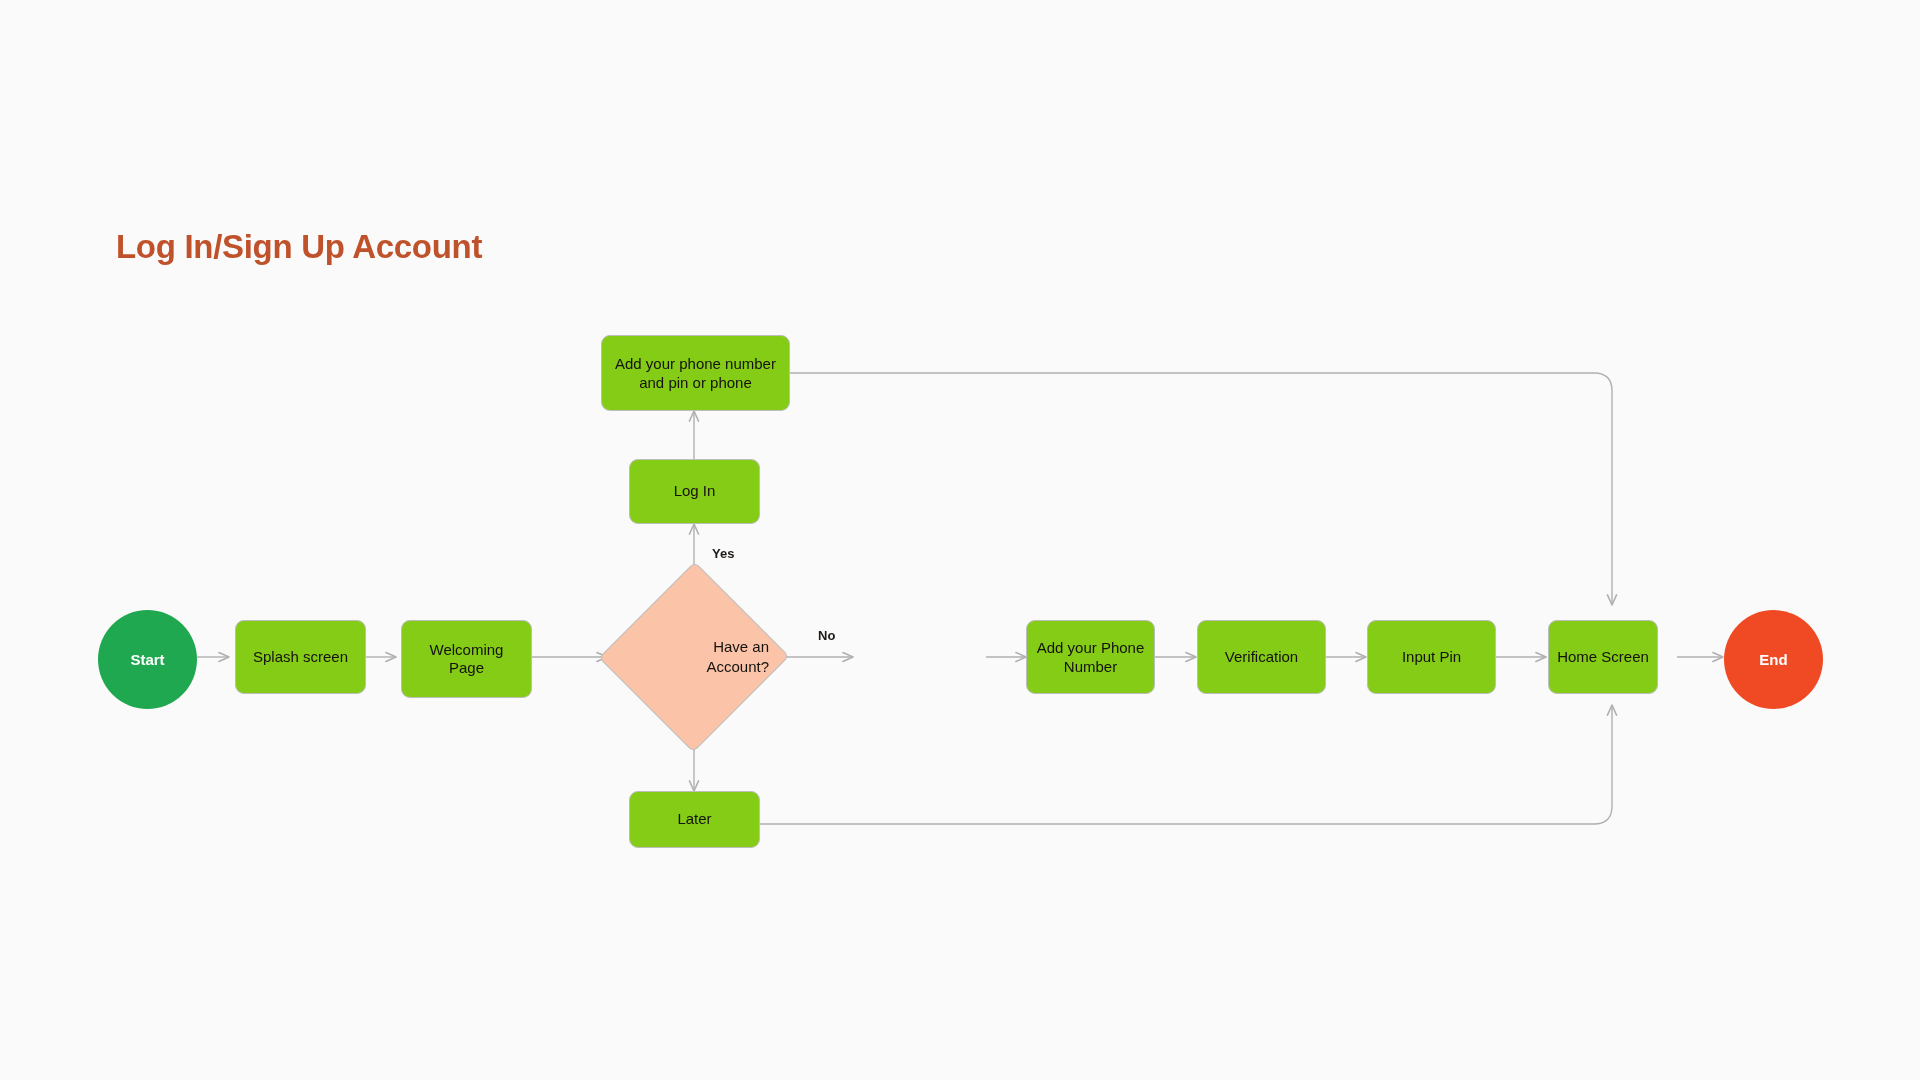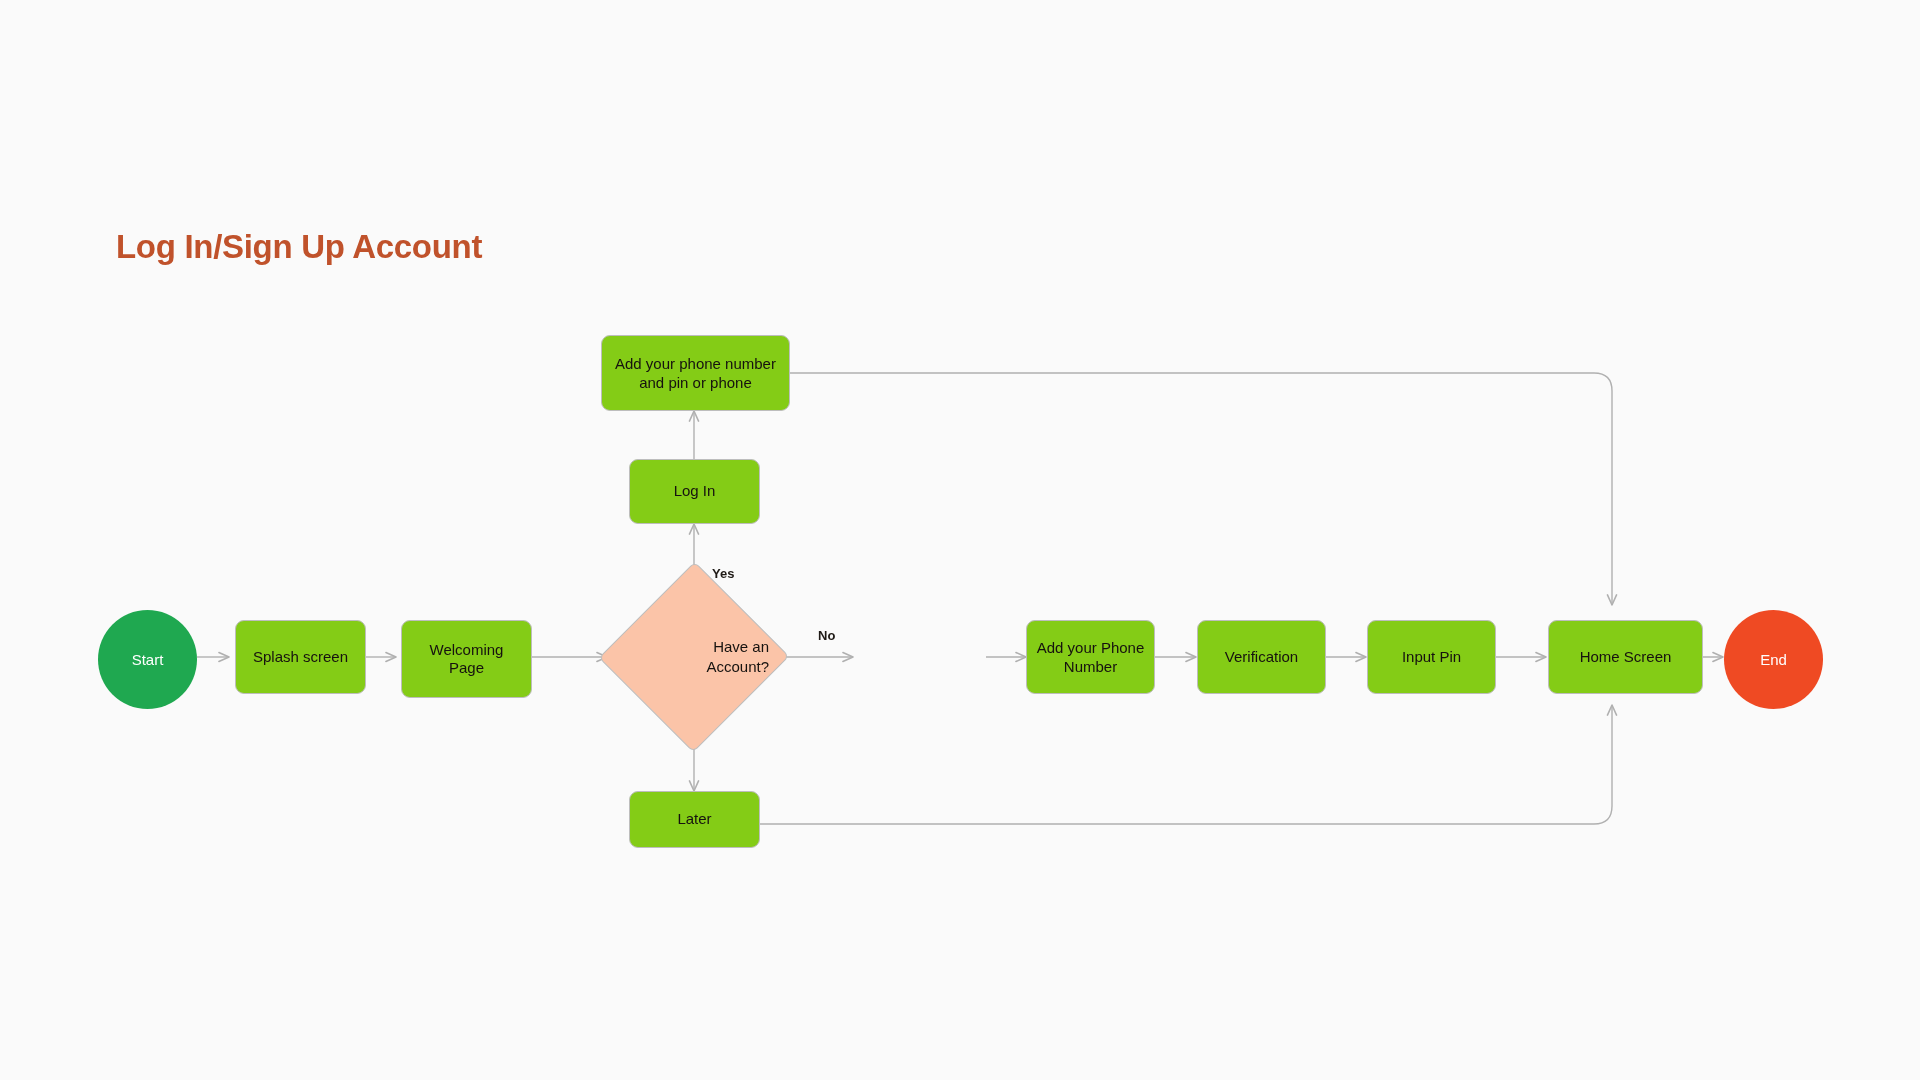--- a/index.html
+++ b/index.html
@@ -70,21 +70,21 @@
     font-size: 15px;
     line-height: 1.22;
     padding: 4px 8px;
     box-shadow: 0 0 0 0 rgba(0,0,0,0);
   }
 
   .terminator {
     border-radius: 50%;
     color: #FFFFFF;
     font-size: 15px;
-    font-weight: 400;
+    font-weight: 700;
   }
 
   .terminator.start { background: #1FA850; }
   .terminator.end   { background: #EF4A23; }
 
   .decision {
     width: 134px;
     height: 134px;
     background: #FBC4A8;
     border: 1px solid #BDBDBD;
@@ -157,21 +157,21 @@
       <path d="M 1155 657 L 1196 657" marker-end="url(#ah)"></path>
 
       <path d="M 1326 657 L 1366 657" marker-end="url(#ah)"></path>
 
       <path d="M 1496 657 L 1546 657" marker-end="url(#ah)"></path>
 
       <path d="M 1677 657 L 1723 657" marker-end="url(#ah)"></path>
     </g>
   </svg>
 
-  <div class="edge-label" style="left:712px; top:546px;margin-top:20px;">Yes</div>
+  <div class="edge-label" style="left:712px; top:546px;">Yes</div>
   <div class="edge-label" style="left:818px; top:628px;">No</div>
 
   <div id="node-layer">
 
     <div class="node terminator start" style="left:98px; top:610px; width:99px; height:99px;">
       <span>Start</span>
     </div>
 
     <div class="node proc" style="left:235px; top:620px; width:131px; height:74px;">
       <span>Splash screen</span>
@@ -209,21 +209,21 @@
 
     <div class="node proc" style="left:1026px; top:620px; width:129px; height:74px; flex-direction:column; line-height:1.28;">
       <span>Add your Phone</span>
       <span>Number</span>
     </div>
 
     <div class="node proc" style="left:1367px; top:620px; width:129px; height:74px;">
       <span>Input Pin</span>
     </div>
 
-    <div class="node proc" style="left:1548px; top:620px; width:155px; height:74px;">
+    <div class="node proc" style="left:1548px; top:620px; width:110px; height:74px;">
       <span>Home Screen</span>
     </div>
 
     <div class="node terminator end" style="left:1724px; top:610px; width:99px; height:99px;">
       <span>End</span>
     </div>
 
   </div>
 </div>
 

